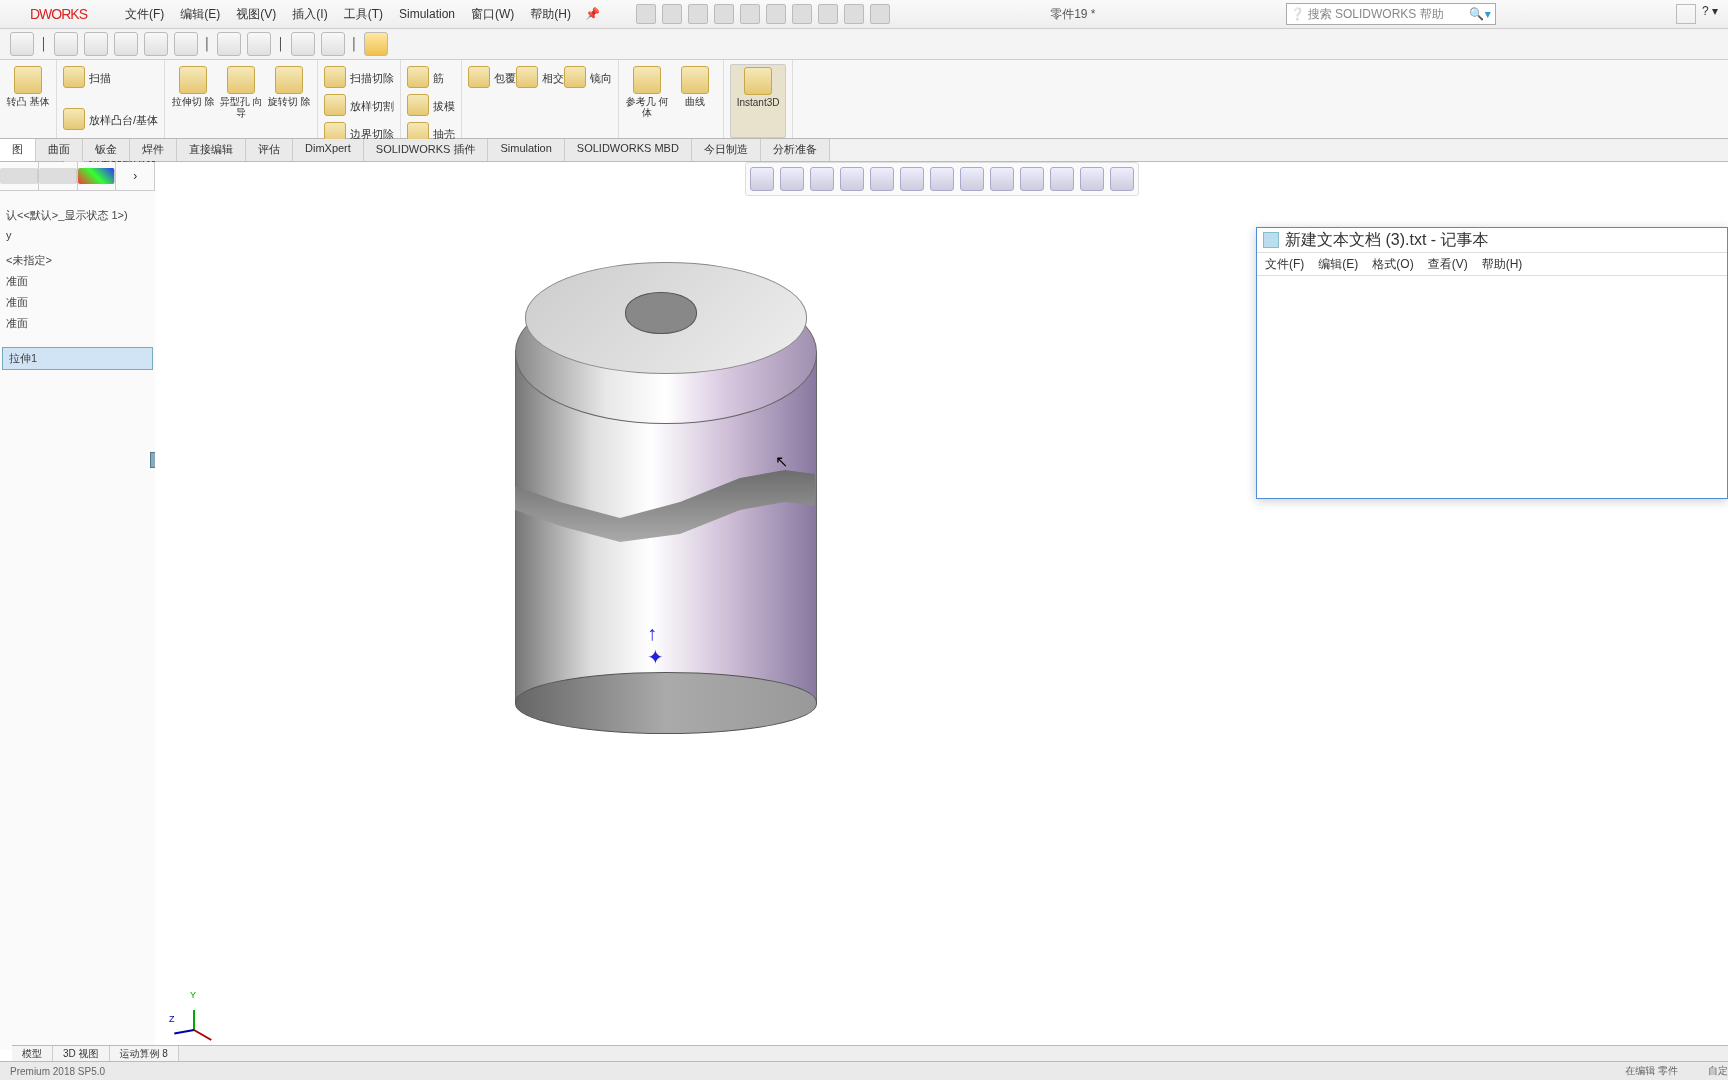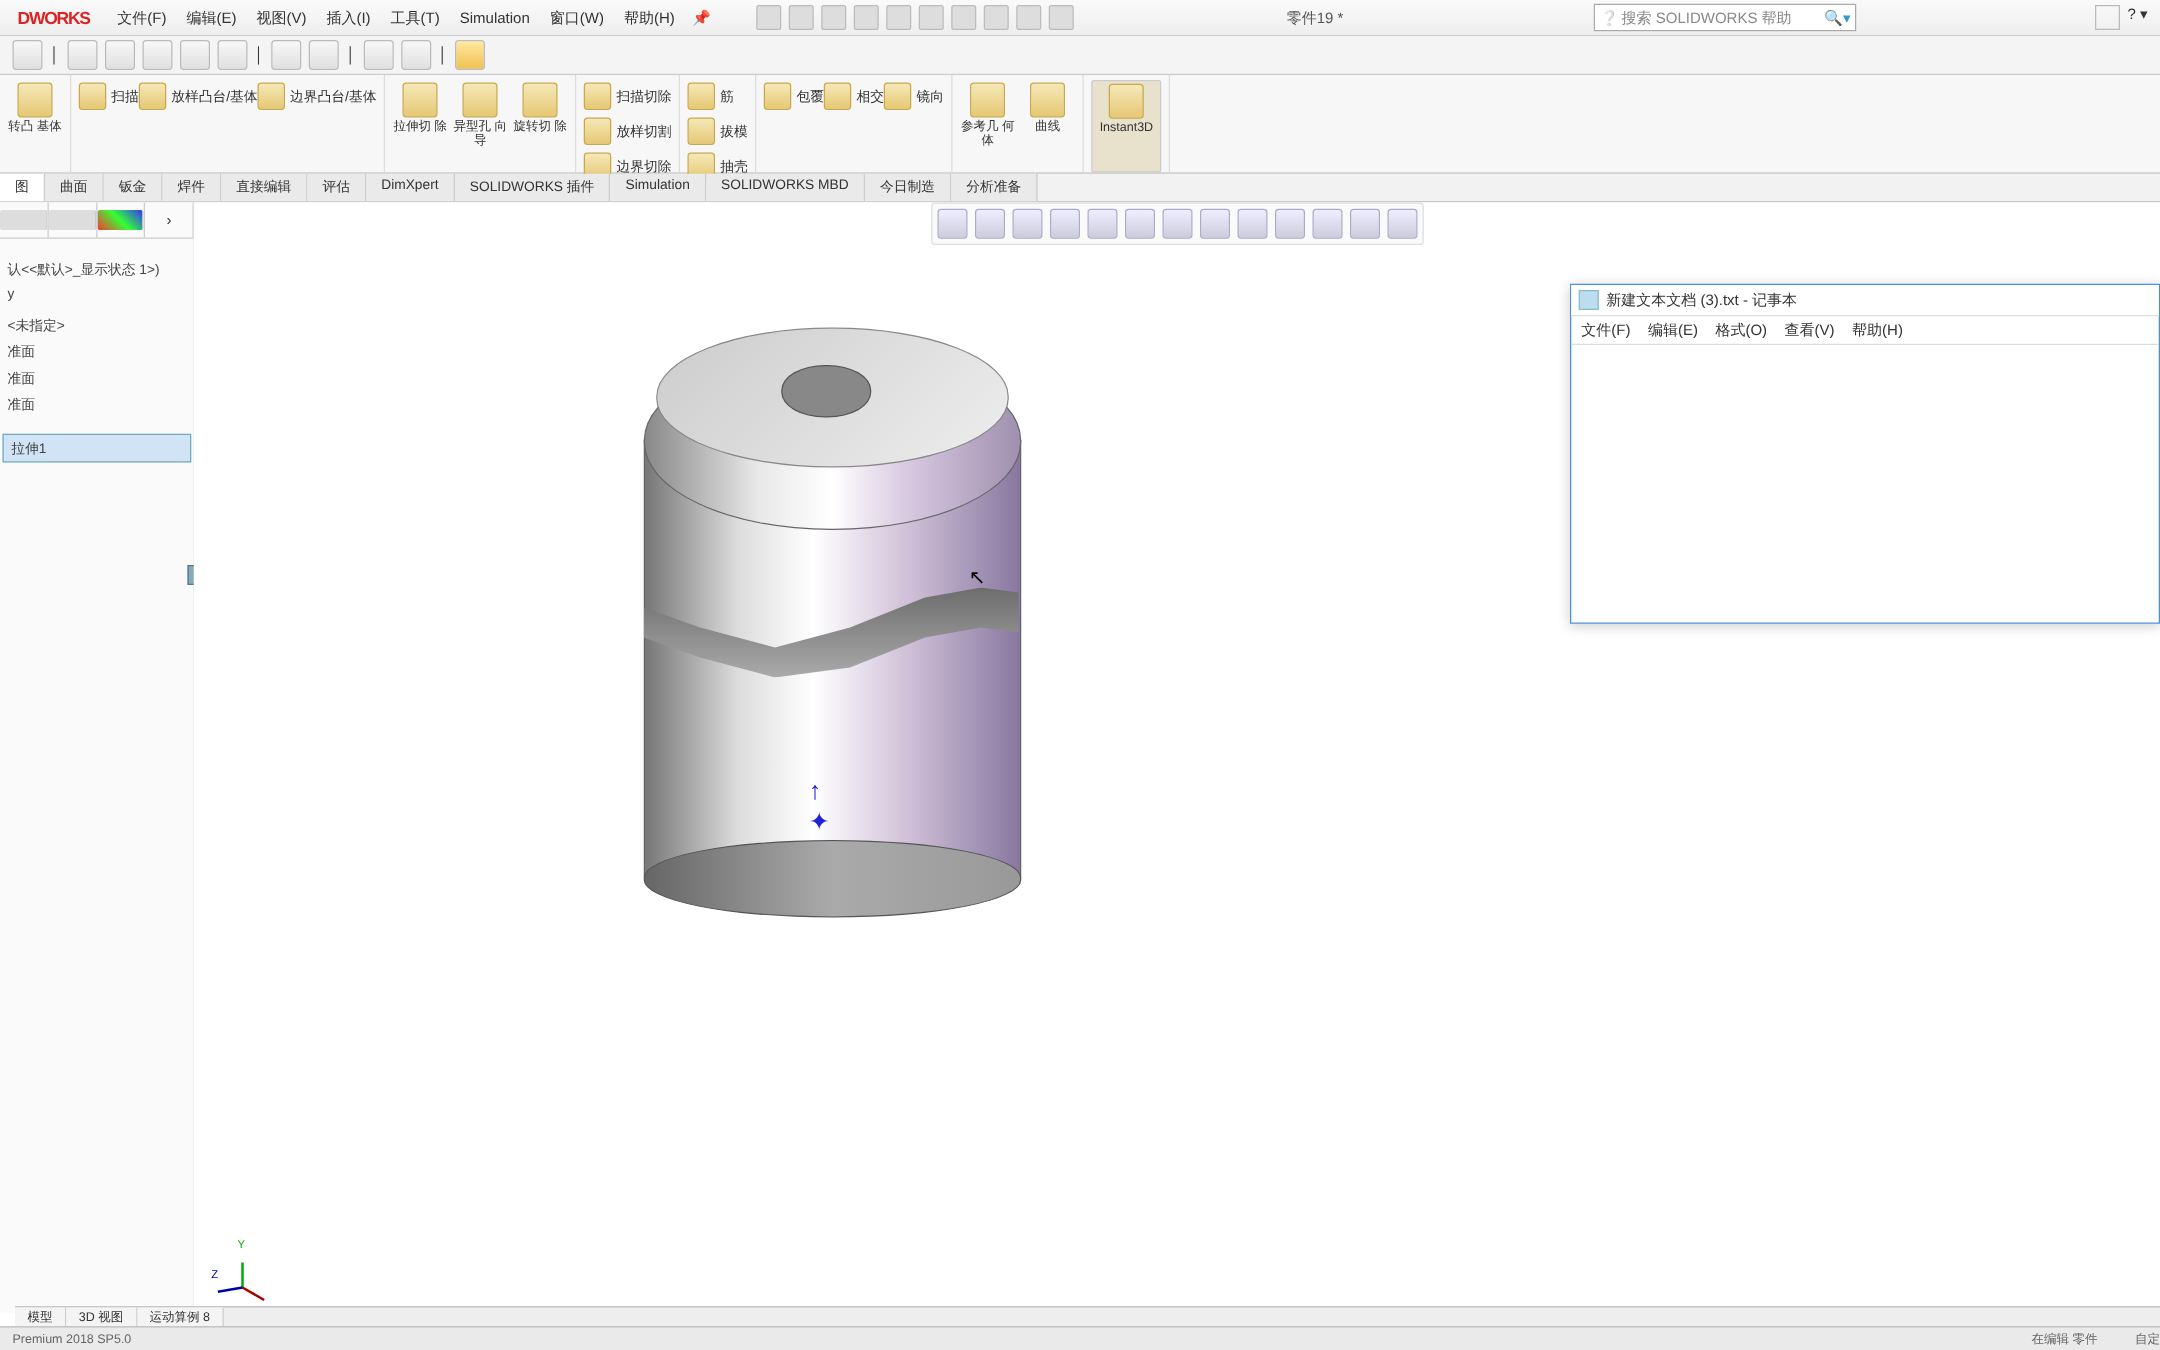--- a/index.html
+++ b/index.html
@@ -1,17 +1,17 @@
 <!DOCTYPE html>
 <html><head>
 <meta charset="utf-8">
 <style>
 html,body{margin:0;padding:0;font-family:"Microsoft YaHei",Arial,sans-serif;font-size:12px;background:#fff;color:#333;overflow:hidden;width:1728px;height:1080px}
 .menubar{display:flex;align-items:center;height:28px;border-bottom:1px solid #ccc;background:linear-gradient(#fafafa,#eee)}
-.logo{color:#d22;font-weight:bold;font-size:14px;letter-spacing:-1px;padding:0 14px}
+.logo{color:#d22;font-weight:normal;font-size:14px;letter-spacing:-1px;padding:0 30px}
 .menubar span.item{padding:0 8px;cursor:default}
 .tbicons{display:flex;align-items:center;gap:6px;margin-left:30px}
 .tbicons .ico{width:18px;height:18px;background:#ddd;border:1px solid #bbb;border-radius:2px}
 .searchbox{margin-left:auto;margin-right:20px;display:flex;align-items:center;border:1px solid #aaa;background:#fff;width:200px;height:20px;padding:0 4px;color:#888}
 .doclabel{margin-left:auto;margin-right:30px;color:#555}
 .mainmenu .right{margin-left:auto;display:flex;gap:6px;padding-right:10px}
 
 .quickbar{display:flex;align-items:center;height:30px;border-bottom:1px solid #ccc;background:#f4f4f4;gap:6px;padding-left:10px}
 .quickbar .qico{width:22px;height:22px;background:linear-gradient(#f8f8f8,#e0e0e0);border:1px solid #bbb;border-radius:3px}
 
@@ -49,21 +49,21 @@
 .cyl-bot{position:absolute;left:20px;top:430px;width:300px;height:60px;border-radius:150px/30px;background:linear-gradient(90deg,#666,#aaa,#999);border:1px solid #555}
 .groove{position:absolute;left:20px;top:220px;width:300px;height:80px;background:linear-gradient(#666,#888,#aaa);clip-path:polygon(0 30%,15% 50%,35% 70%,55% 50%,75% 20%,90% 10%,100% 15%,100% 55%,90% 50%,75% 60%,55% 90%,35% 100%,15% 80%,0 60%)}
 .cursor{position:absolute;left:620px;top:290px;font-size:16px;color:#000}
 .triad{position:absolute;left:20px;bottom:10px;width:40px;height:40px}
 .triad .ax{position:absolute;width:2px;height:20px;transform-origin:bottom center}
 .triad .y{background:#0a0;left:18px;bottom:10px}
 .triad .x{background:#a00;left:18px;bottom:10px;transform:rotate(120deg)}
 .triad .z{background:#00a;left:18px;bottom:10px;transform:rotate(-100deg)}
 
 .notepad{position:absolute;right:0;top:65px;width:470px;height:270px;background:#fff;border:1px solid #4a90d9;box-shadow:0 2px 10px rgba(0,0,0,.2)}
-.np-title{height:24px;background:#fff;border-bottom:1px solid #ddd;display:flex;align-items:center;padding:0 6px;gap:6px;font-size:12px}
+.np-title{height:24px;background:#fff;border-bottom:1px solid #ddd;display:flex;align-items:center;padding:0 6px;gap:6px;font-size:16px}
 .np-title .npico{width:14px;height:14px;background:#bde;border:1px solid #8bc}
 .np-menu{height:22px;border-bottom:1px solid #ddd;display:flex;align-items:center;gap:14px;padding:0 8px;font-size:12px}
 .np-body{padding:8px 10px;font-size:18px;line-height:2.0}
 
 .bottomtabs{position:absolute;left:12px;bottom:18px;height:16px;width:100%;background:#eee;border-top:1px solid #bbb;display:flex;font-size:10px}
 .bottomtabs .btab{padding:1px 10px;border-right:1px solid #ccc;background:#f4f4f4}
 .statusbar{position:absolute;left:0;bottom:0;height:18px;width:100%;background:#eaeaea;border-top:1px solid #bbb;display:flex;align-items:center;font-size:10px;color:#666;padding:0 10px}
 .statusbar .sright{margin-left:auto;display:flex;gap:30px}
 </style>
 </head>
@@ -123,21 +123,21 @@
 </div>
 
 <div class="ribbon">
   <div class="rgrp">
     <div class="rbtn">
         <div class="ric"></div>
         <span class="lbl">转凸
 基体</span>
       </div>
   </div>
-  <div class="rgrp" style="flex-direction:row;gap:0">
+  <div class="rgrp" style="flex-direction:column;gap:16px">
     <div class="rbtn wide">
         <div class="ric"></div>
         <span class="lbl">扫描</span>
       </div>
     <div class="rbtn wide">
         <div class="ric"></div>
         <span class="lbl">放样凸台/基体</span>
       </div>
     <div class="rbtn wide">
         <div class="ric"></div>

